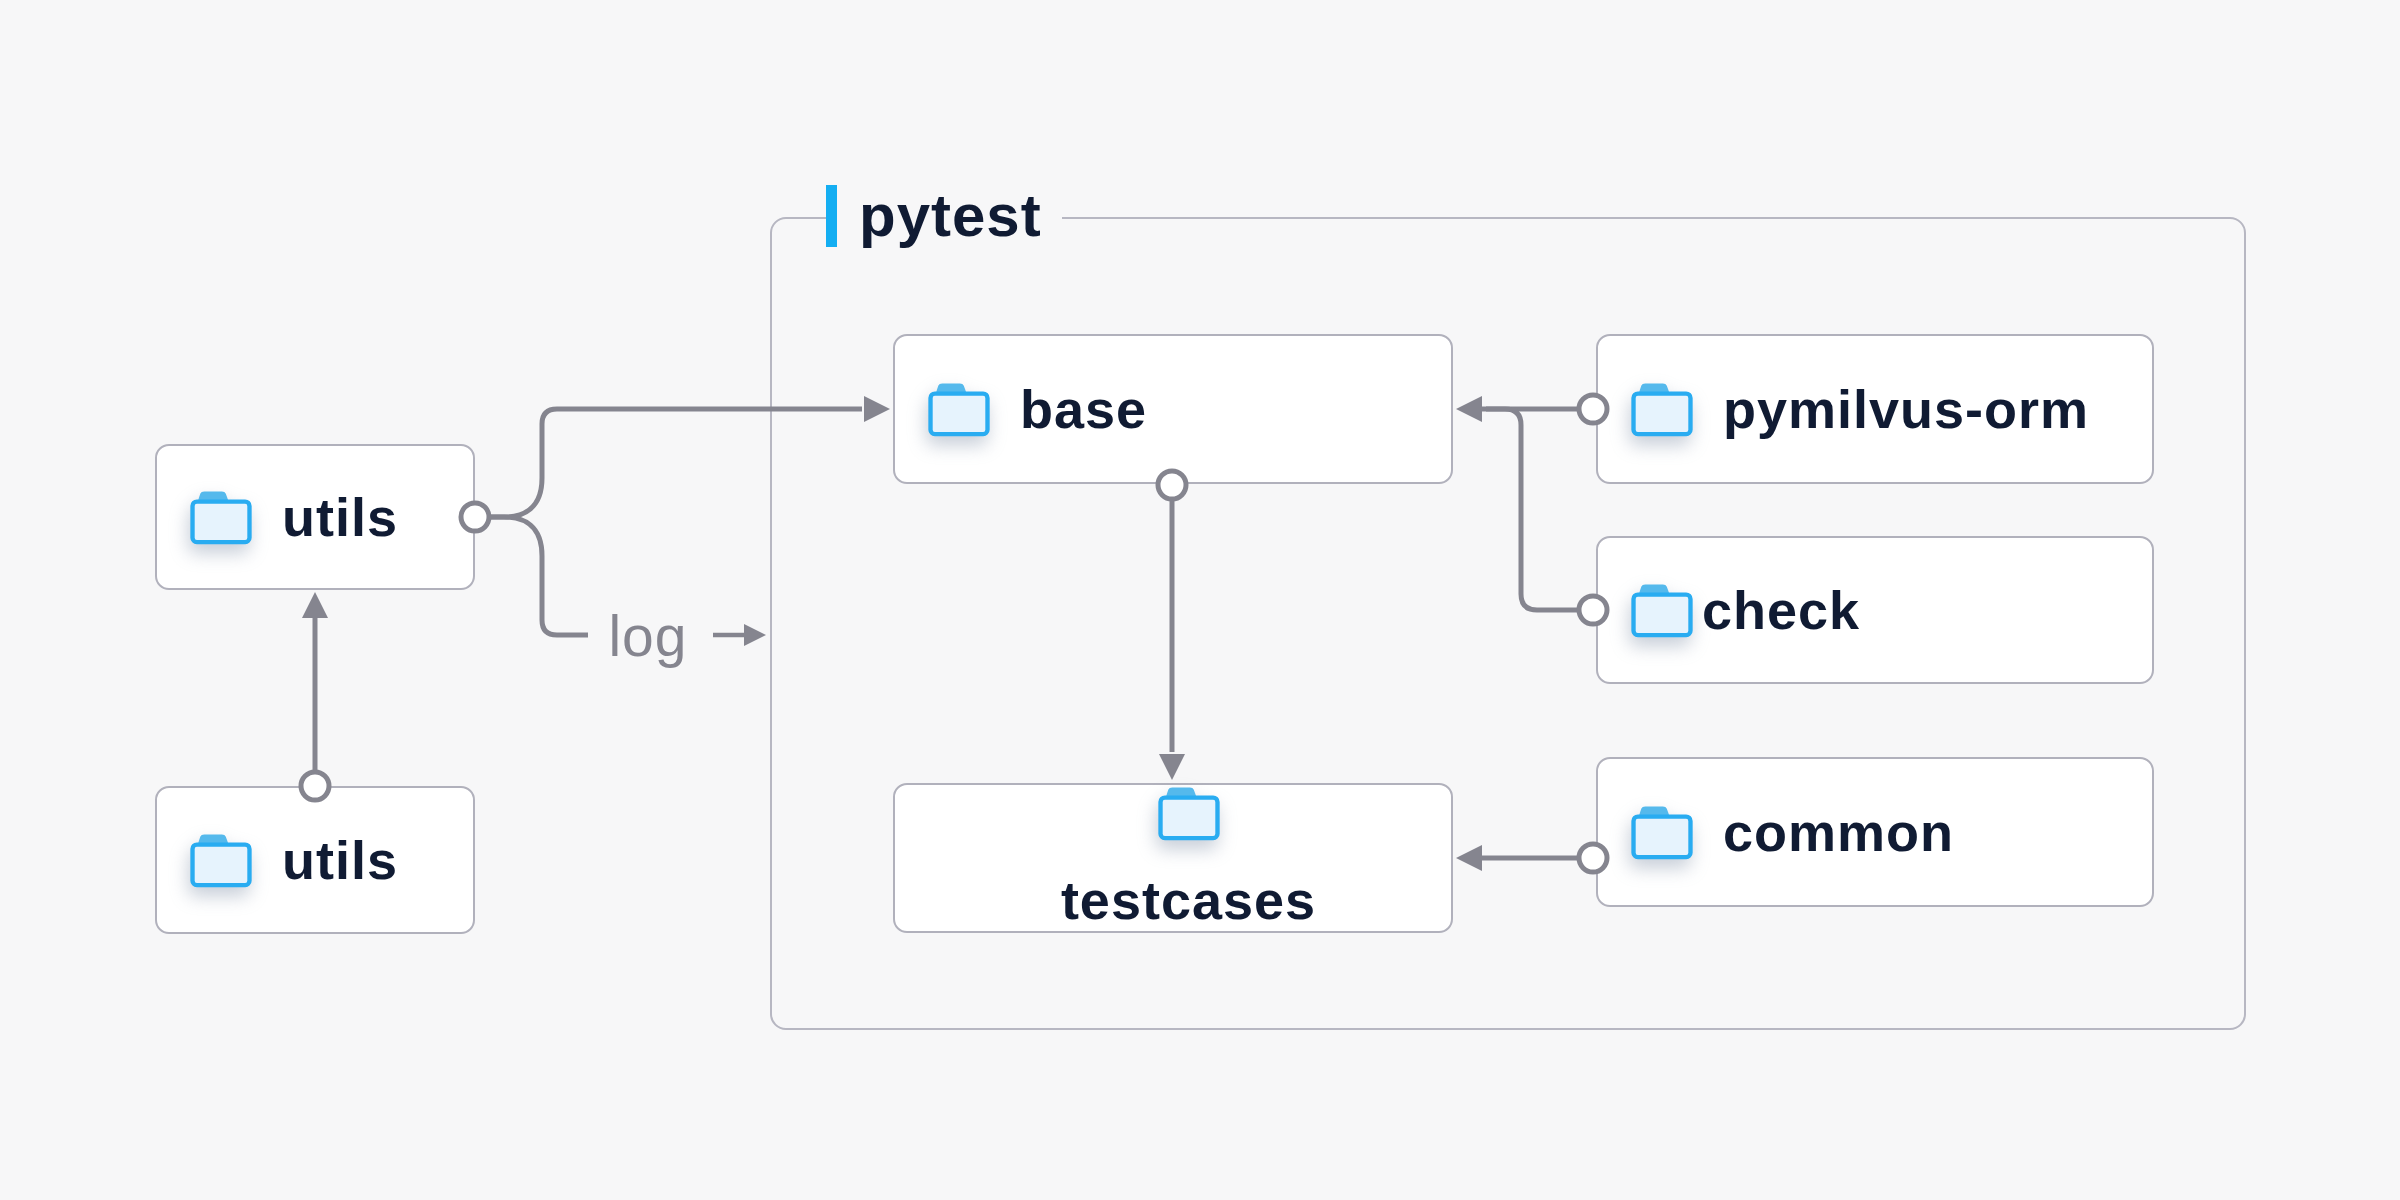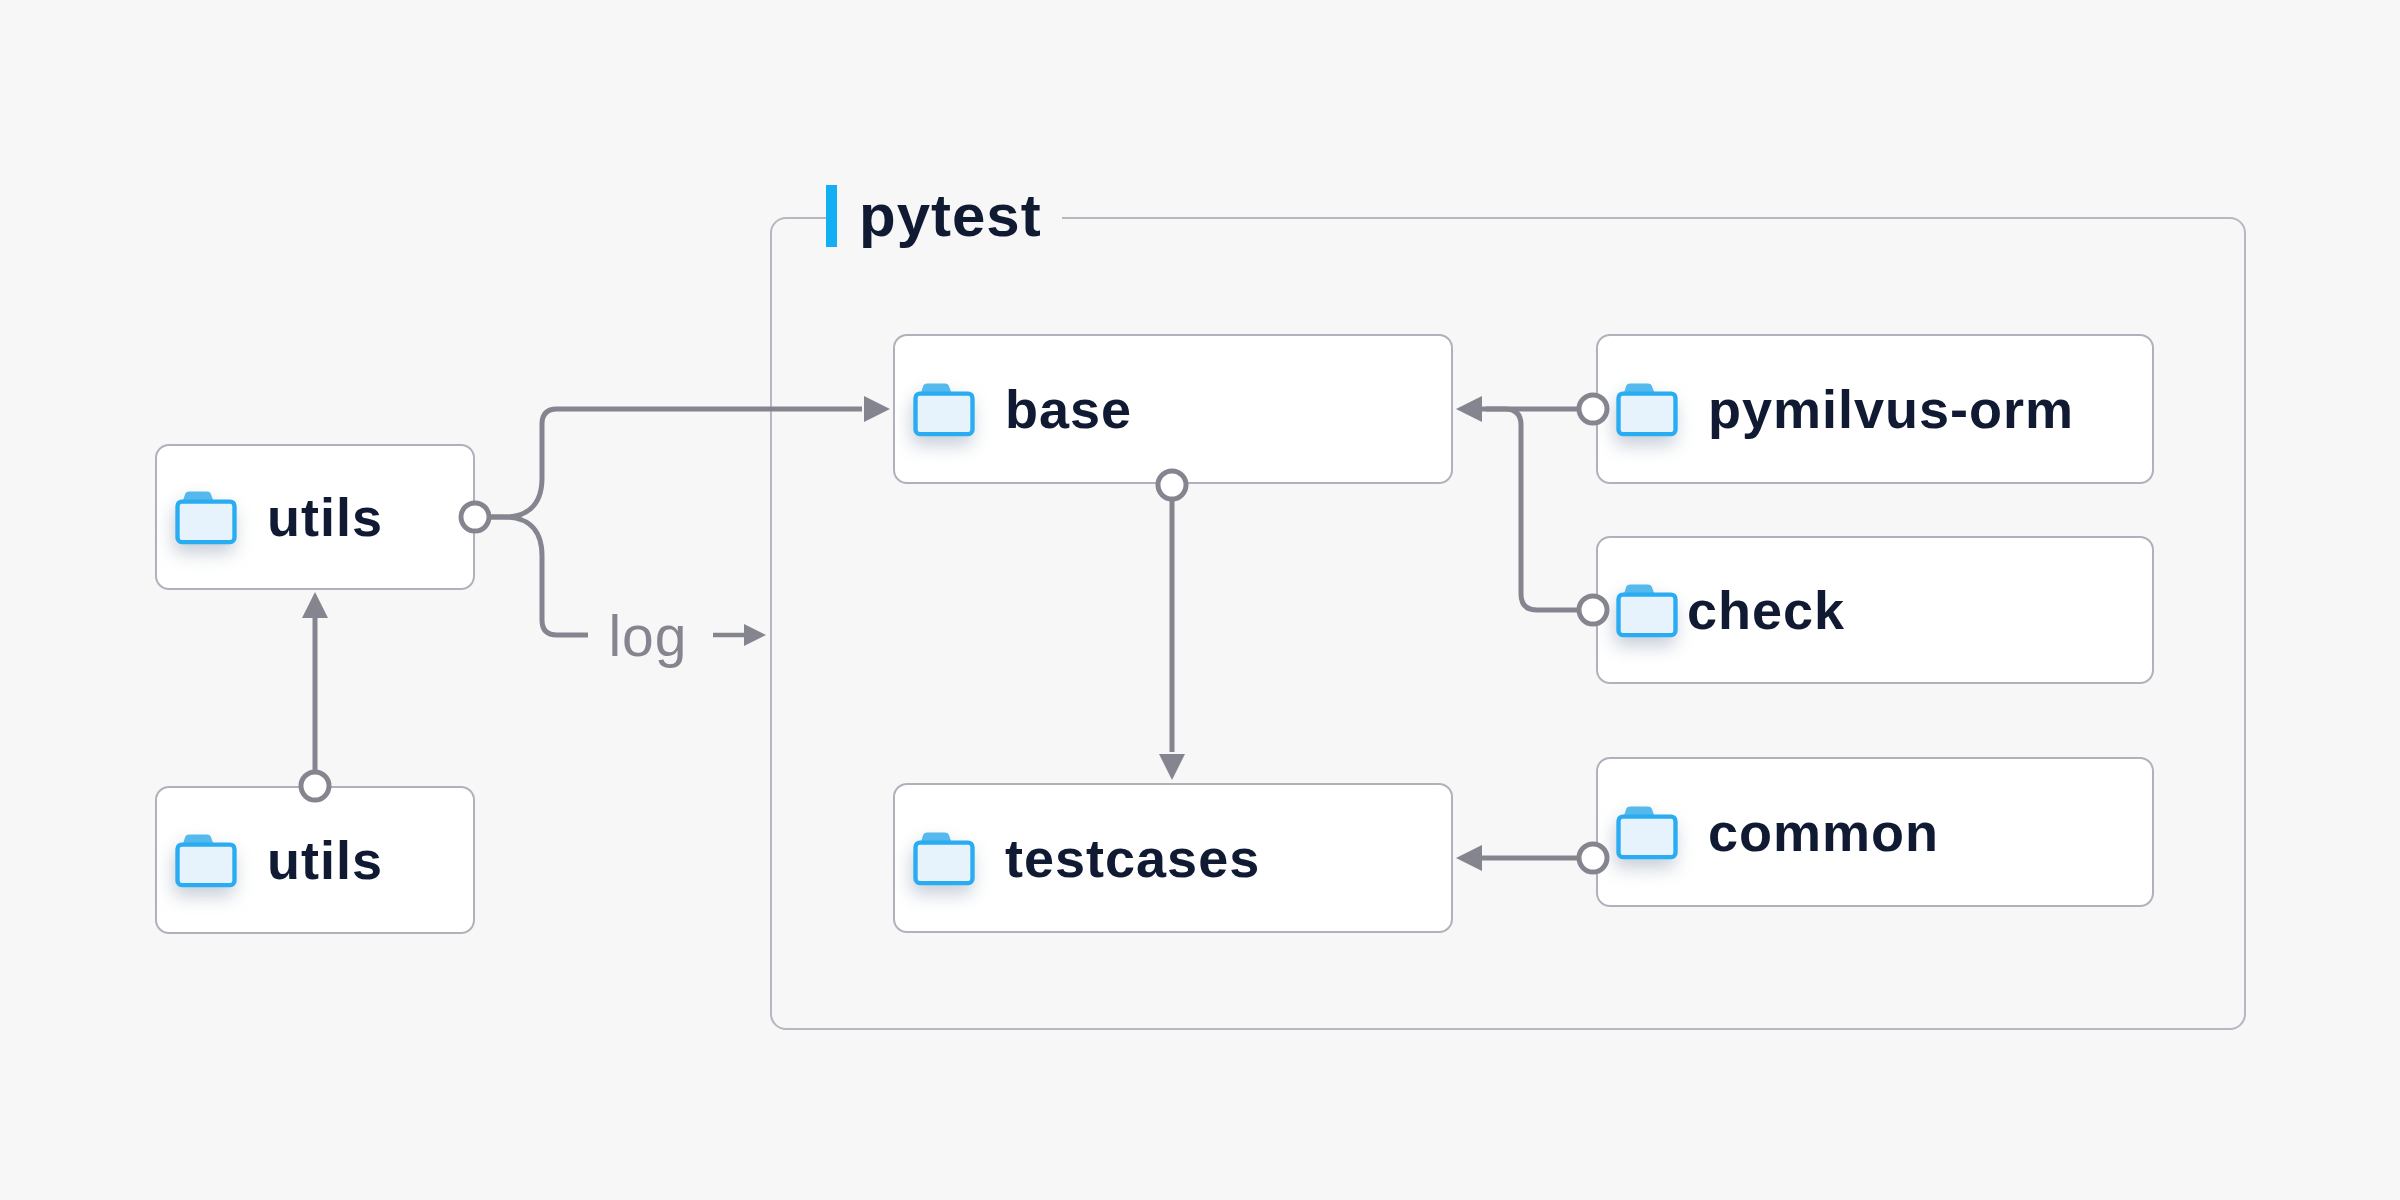--- a/index.html
+++ b/index.html
@@ -43,37 +43,37 @@
   }
 
   
   .node{
     position:absolute;
     background:var(--node-bg);
     border:2px solid var(--node-border);
     border-radius:14px;
     box-sizing:border-box;
     display:flex;align-items:center;
-    padding-left:16px;gap:28px;
+    padding-left:31px;gap:28px;
     z-index:1;
   }
   .node-label{
     font-size:54px;font-weight:600;color:var(--ink);letter-spacing:1px;
     white-space:nowrap;
   }
   .folder{display:inline-flex;flex:0 0 auto;
     filter:drop-shadow(-2px 9px 9px rgba(110,130,155,.38));
   }
 
   #node-utils    {left:155px; top:444px; width:320px; height:146px;}
   #node-config   {left:155px; top:786px; width:320px; height:148px;}
   #node-base     {left:893px; top:334px; width:560px; height:150px;}
   #node-pymilvus {left:1596px;top:334px; width:558px; height:150px;}
   #node-check    {left:1596px;top:536px; width:558px; height:148px;gap:7px;}
-  #node-testcases{left:893px; top:783px; width:560px; height:150px;}
+  #node-testcases{left:893px; top:783px; width:560px; height:150px;flex-direction:column;}
   #node-common   {left:1596px;top:757px; width:558px; height:150px;}
 
   
   .wires{position:absolute;left:0;top:0;z-index:2;pointer-events:none;}
 
   
   .edge-label{
     position:absolute;left:592px;top:608px;width:112px;height:56px;
     display:flex;align-items:center;justify-content:center;
     font-size:57px;font-weight:500;color:var(--wire);

